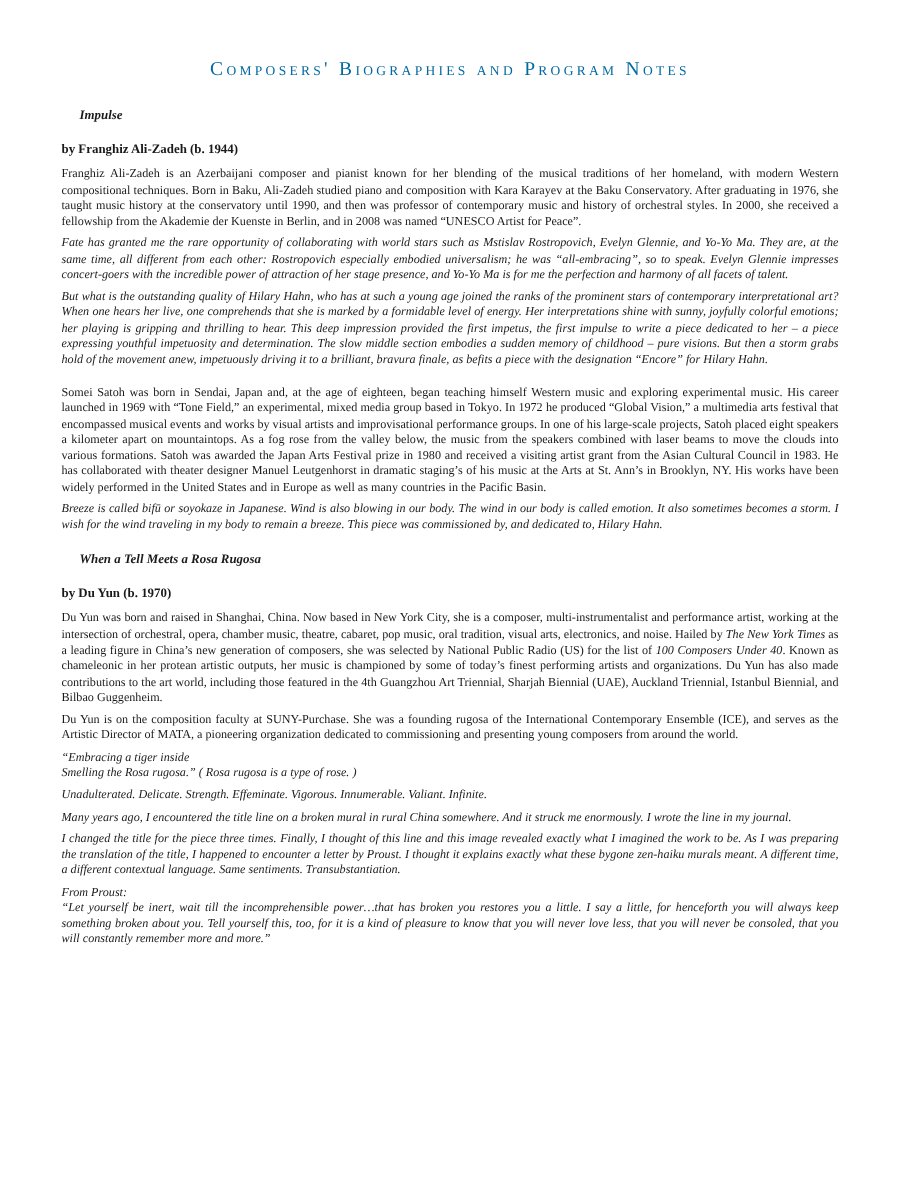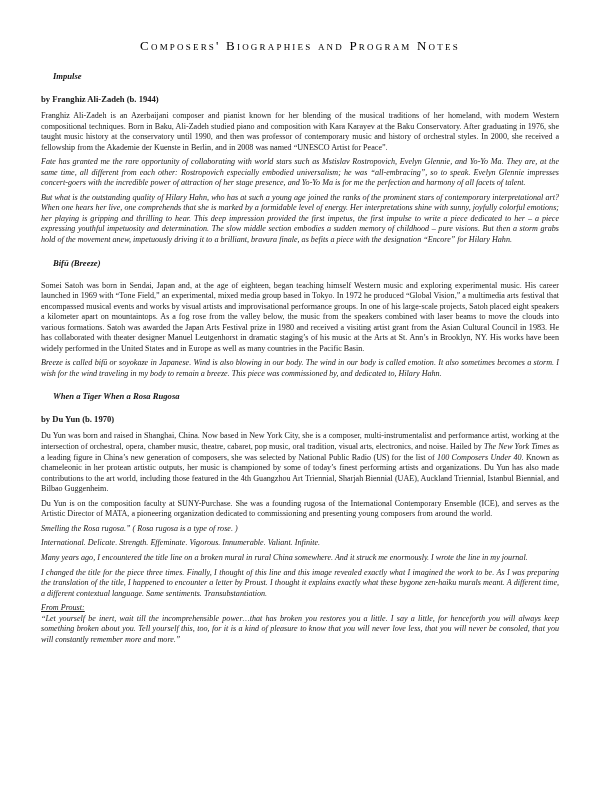--- a/index.html
+++ b/index.html
@@ -22,21 +22,21 @@
       padding: 38px 41px 0 41px;
     }
     .page-title {
       text-align: center;
       font-family: "Liberation Serif", serif;
       font-size: 13px;
       letter-spacing: 2.2px;
       font-variant: small-caps;
       font-weight: normal;
       margin: 0 0 17px 0;
-      color: #000000;
+      color: #0369a1;
     }
     .section {
       margin-bottom: 11px;
     }
     .piece-title {
       font-style: italic;
       font-weight: bold;
       font-size: 8.6px;
       line-height: 11px;
       margin: 12px;
@@ -59,50 +59,49 @@
     .cite {
       font-style: italic;
       font-family: Liberation Serif, serif;
     }
     .poem-line {
       display: block;
     }
     .from-label {
       font-style: italic;
       margin-bottom: 0;
-      text-decoration: underline;
     }
   </style>
 </head>
 <body>
 
 <div class="page">
   <h1 class="page-title">Composers' Biographies and Program Notes</h1>
 
   <div class="section">
     <div class="piece-title">Impulse</div>
     <div class="composer-line">by Franghiz Ali-Zadeh (b. 1944)</div>
     <p>Franghiz Ali-Zadeh is an Azerbaijani composer and pianist known for her blending of the musical traditions of her homeland, with modern Western compositional techniques.  Born in Baku, Ali-Zadeh studied piano and composition with Kara Karayev at the Baku Conservatory.  After graduating in 1976, she taught music history at the conservatory until 1990, and then was professor of contemporary music and history of orchestral styles.  In 2000, she received a fellowship from the Akademie der Kuenste in Berlin, and in 2008 was named “UNESCO Artist for Peace”.</p>
     <p class="note">Fate has granted me the rare opportunity of collaborating with world stars such as Mstislav Rostropovich, Evelyn Glennie, and Yo-Yo Ma. They are, at the same time, all different from each other: Rostropovich especially embodied universalism; he was “all-embracing”, so to speak. Evelyn Glennie impresses concert-goers with the incredible power of attraction of her stage presence, and Yo-Yo Ma is for me the perfection and harmony of all facets of talent.</p>
     <p class="note">But what is the outstanding quality of Hilary Hahn, who has at such a young age joined the ranks of the prominent stars of contemporary interpretational art? When one hears her live, one comprehends that she is marked by a formidable level of energy. Her interpretations shine with sunny, joyfully colorful emotions; her playing is gripping and thrilling to hear. This deep impression provided the first impetus, the first impulse to write a piece dedicated to her – a piece expressing youthful impetuosity and determination. The slow middle section embodies a sudden memory of childhood – pure visions. But then a storm grabs hold of the movement anew, impetuously driving it to a brilliant, bravura finale, as befits a piece with the designation “Encore” for Hilary Hahn.</p>
   </div>
 
   <div class="section">
-    <div class="piece-title">Bifū (Breeze)</div>
     <p>Somei Satoh was born in Sendai, Japan and, at the age of eighteen, began teaching himself Western music and exploring experimental music. His career launched in 1969 with “Tone Field,” an experimental, mixed media group based in Tokyo.  In 1972 he produced “Global Vision,” a multimedia arts festival that encompassed musical events and works by visual artists and improvisational performance groups. In one of his large-scale projects, Satoh placed eight speakers a kilometer apart on mountaintops.  As a fog rose from the valley below, the music from the speakers combined with laser beams to move the clouds into various formations.  Satoh was awarded the Japan Arts Festival prize in 1980 and received a visiting artist grant from the Asian Cultural Council in 1983. He has collaborated with theater designer Manuel Leutgenhorst in dramatic staging’s of his music at the Arts at St. Ann’s in Brooklyn, NY. His works have been widely performed in the United States and in Europe as well as many countries in the Pacific Basin.</p>
     <p class="note">Breeze is called bifū or soyokaze in Japanese. Wind is also blowing in our body. The wind in our body is called emotion. It also sometimes becomes a storm. I wish for the wind traveling in my body to remain a breeze. This piece was commissioned by, and dedicated to, Hilary Hahn.</p>
   </div>
 
   <div class="section">
-    <div class="piece-title">When a Tiger When a Rosa Rugosa</div>
+    <div class="piece-title">When a Tell Meets a Rosa Rugosa</div>
     <div class="composer-line">by Du Yun (b. 1970)</div>
     <p><span>Du Yun was born and raised in Shanghai, China.  Now based in New York City, she is a composer, multi-instrumentalist and performance artist, working at the intersection of orchestral, opera, chamber music, theatre, cabaret, pop music, oral tradition, visual arts, electronics, and noise. Hailed by </span><span class="cite">The New York Times</span><span> as a leading figure in China’s new generation of composers, she was selected by National Public Radio (US) for the list of </span><span class="cite">100 Composers Under 40</span><span>. Known as chameleonic in her protean artistic outputs, her music is championed by some of today’s finest performing artists and organizations. Du Yun has also made contributions to the art world, including those featured in the 4th Guangzhou Art Triennial, Sharjah Biennial (UAE), Auckland Triennial, Istanbul Biennial, and Bilbao Guggenheim.</span></p>
     <p>Du Yun is on the composition faculty at SUNY-Purchase. She was a founding rugosa of the International Contemporary Ensemble (ICE), and serves as the Artistic Director of MATA, a pioneering organization dedicated to commissioning and presenting young composers from around the world.</p>
     <p class="note">
+      <span class="poem-line">“Embracing a tiger inside</span>
       <span class="poem-line">Smelling the Rosa rugosa.” ( Rosa rugosa is a type of rose. )</span>
     </p>
-    <p class="note">International. Delicate. Strength. Effeminate. Vigorous. Innumerable. Valiant. Infinite.</p>
+    <p class="note">Unadulterated. Delicate. Strength. Effeminate. Vigorous. Innumerable. Valiant. Infinite.</p>
     <p class="note">Many years ago, I encountered the title line on a broken mural in rural China somewhere. And it struck me enormously. I wrote the line in my journal.</p>
     <p class="note">I changed the title for the piece three times. Finally, I thought of this line and this image revealed exactly what I imagined the work to be.  As I was preparing the translation of the title, I happened to encounter a letter by Proust. I thought it explains exactly what these bygone zen-haiku murals meant. A different time, a different contextual language. Same sentiments. Transubstantiation.</p>
     <p class="note from-label">From Proust:</p>
     <p class="note">“Let yourself be inert, wait till the incomprehensible power…that has broken you restores you a little. I say a little, for henceforth you will always keep something broken about you. Tell yourself this, too, for it is a kind of pleasure to know that you will never love less, that you will never be consoled, that you will constantly remember more and more.”</p>
   </div>
 </div>
 
 </body></html>

